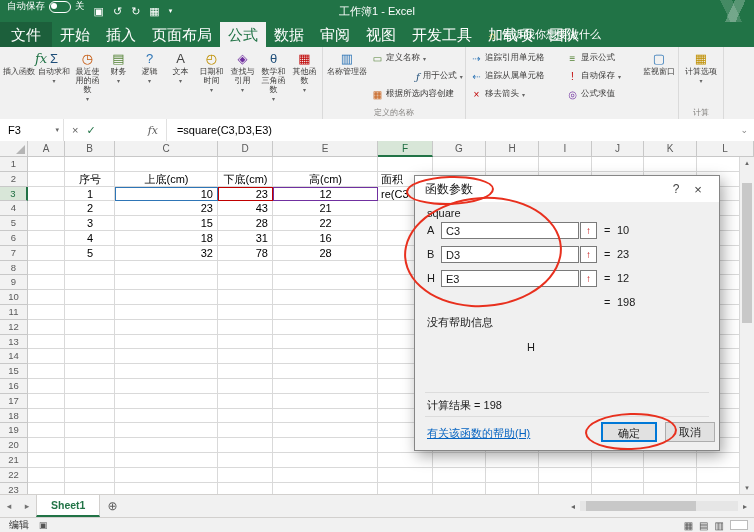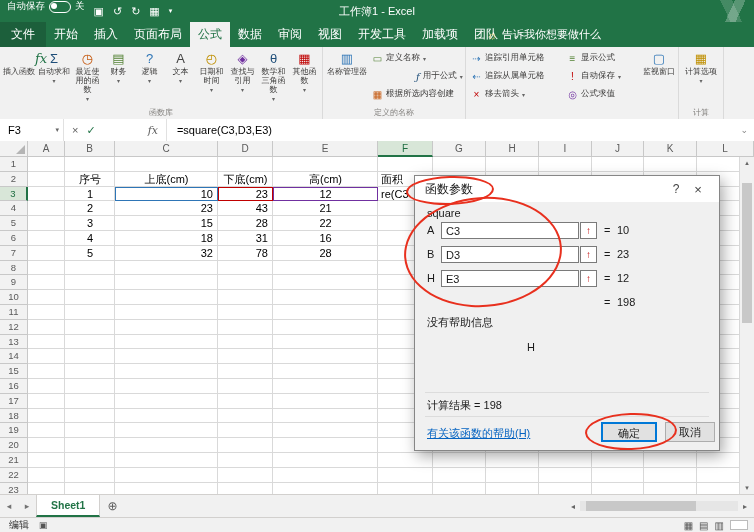--- a/index.html
+++ b/index.html
@@ -10,21 +10,21 @@
   .qat{position:absolute;left:7px;top:0;height:22px;display:flex;align-items:flex-start;gap:9px;font-size:9.5px;}
   .autosave{display:flex;align-items:center;gap:4px;}
   .pill{width:20px;height:10px;border:1px solid #fff;border-radius:6px;position:relative;}
   .pill .knob{position:absolute;left:1px;top:1px;width:6px;height:6px;border-radius:50%;background:#fff;}
   .qico{font-size:11px;line-height:22px;}
   .win-title{position:absolute;left:0;right:0;top:0;height:22px;line-height:22px;text-align:center;font-size:11px;pointer-events:none;}
   .corner-art{position:absolute;right:0;top:0;width:48px;height:22px;
       background:linear-gradient(115deg,transparent 50%,rgba(255,255,255,.25) 50% 68%,transparent 68%),
                  linear-gradient(65deg,transparent 42%,rgba(255,255,255,.16) 42% 62%,transparent 62%);}
   
-  .tabsrow{position:absolute;top:22px;left:0;right:0;height:25px;background:#217346;display:flex;color:#fff;font-size:12px;}
+  .tabsrow{position:absolute;top:22px;left:0;right:0;height:25px;background:#217346;display:flex;color:#fff;font-size:15px;}
   .tab{padding:0 8px;line-height:25px;white-space:nowrap;}
   .tab.file{background:#1c5f3b;padding:0 11px;}
   .tab.selected{background:#f1f1f1;color:#217346;}
   .tellme{position:absolute;left:487px;top:22px;height:25px;display:flex;align-items:center;gap:5px;color:#fff;font-size:11px;}
   .bulb{color:#ffe08a;font-size:11px;}
   
   .ribbon{position:absolute;top:47px;left:0;right:0;height:72px;background:#f1f1f1;border-bottom:1px solid #d2d0ce;display:flex;overflow:hidden;}
   .rgroup{position:relative;border-right:1px solid #dadada;padding:2px 2px 12px 2px;box-sizing:border-box;flex:0 0 auto;}
   .glabel{position:absolute;bottom:1px;left:0;right:0;text-align:center;font-size:8px;color:#817f7c;white-space:nowrap;}
   .gcontent{display:flex;align-items:flex-start;height:57px;}
@@ -143,21 +143,20 @@
       <div class="tab">加载项</div>
       <div class="tab">团队</div>
     </div>
   <div class="tellme">
     <span class="bulb">☼</span>
     <span>告诉我你想要做什么</span>
   </div>
 
   <div class="ribbon" id="ribbon">
       <div class="rgroup">
-        <div class="glabel">函数库</div>
         <div class="gcontent">
           <div class="bigbtn" style="width: 34px;">
             <div class="bicon fx-italic" style="color: rgb(33, 115, 70);">fx</div>
             <div class="blabel">插入函数</div>
           </div>
           <div class="bigbtn" style="width: 36px;">
             <div class="bicon" style="color: rgb(31, 78, 121);">Σ</div>
             <div class="blabel">自动求和</div>
             <div class="barrow">▾</div>
           </div>

